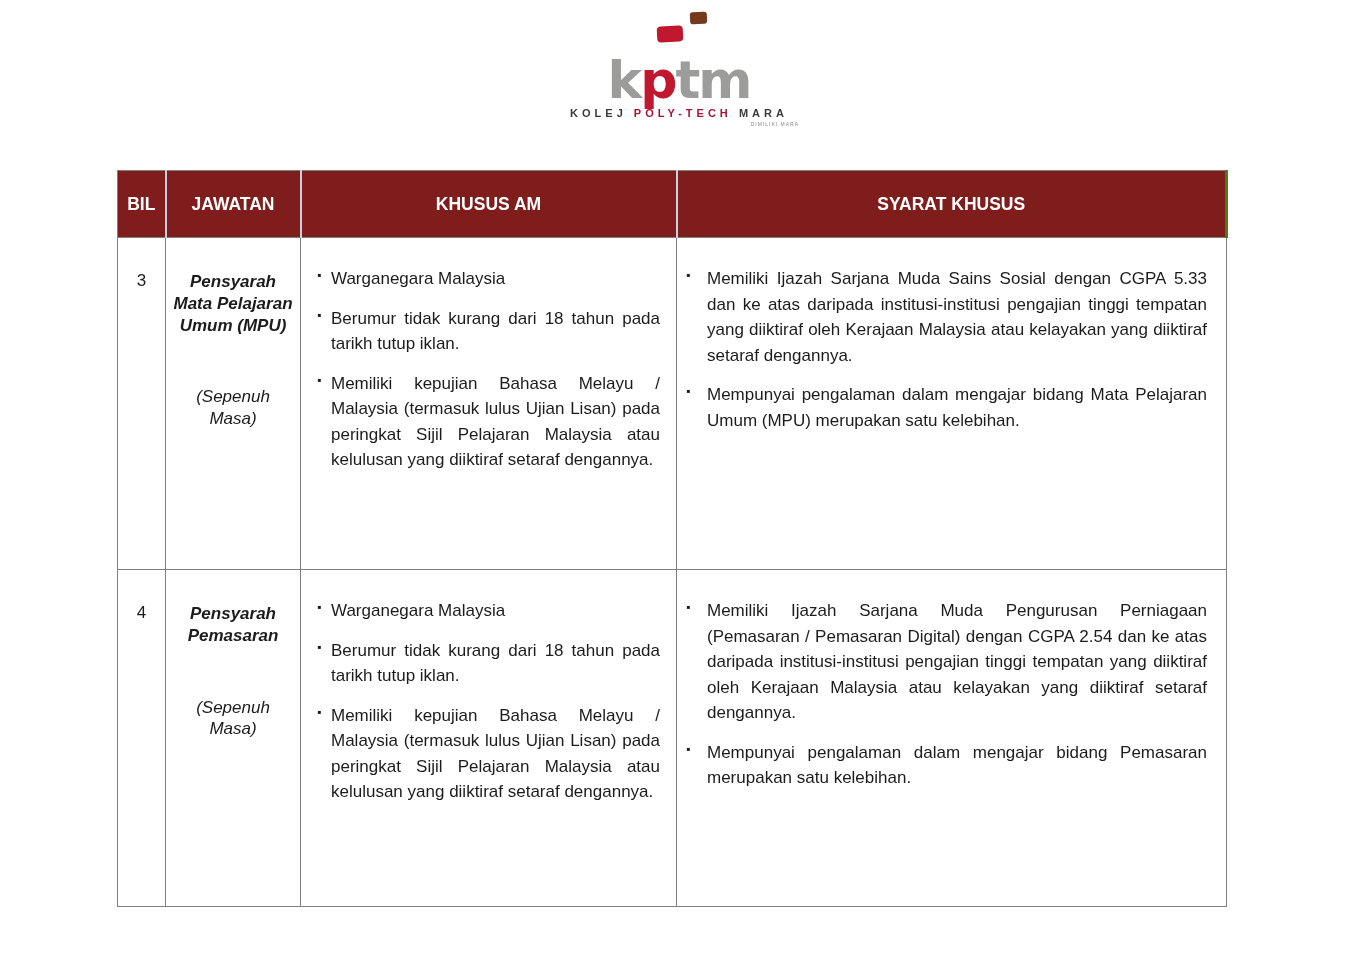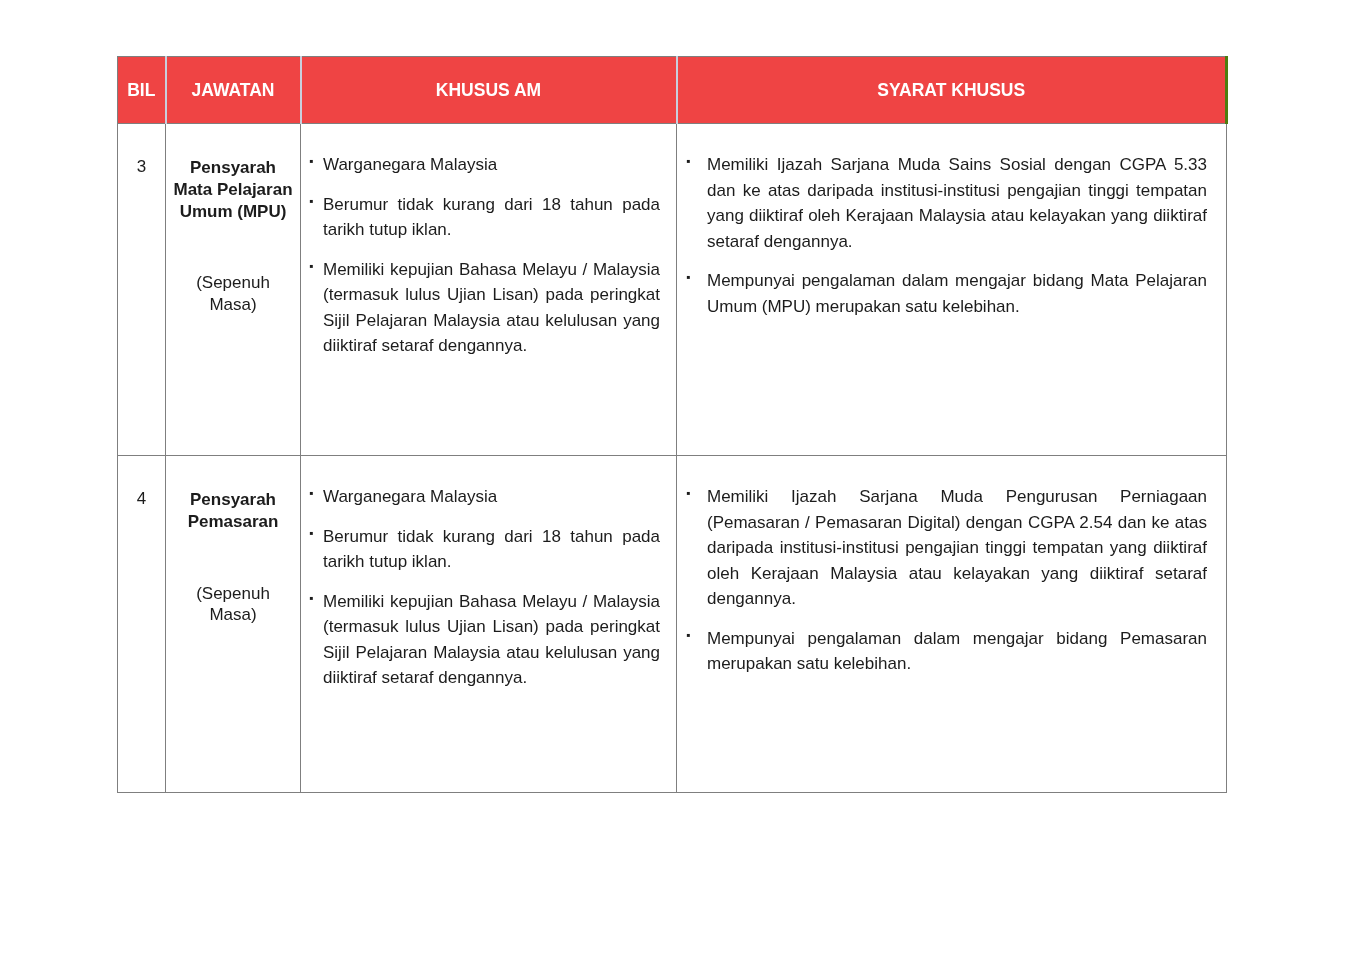--- a/index.html
+++ b/index.html
@@ -89,21 +89,21 @@
     border-collapse: collapse;
     table-layout: fixed;
     margin-left: 117px;
     margin-top: 56px;
     width: 1109px;
   }
   table.vacancy th, table.vacancy td {
     border: 1px solid #7f7f7f;
   }
   table.vacancy th {
-    background: #ef4444;
+    background: #7f1d1d;
     color: #ffffff;
     font-size: 17.5px;
     font-weight: bold;
     height: 64px;
     text-align: center;
     vertical-align: middle;
     border-left: 2px solid #c9cfdd;
     border-right: 2px solid #c9cfdd;
     border-top: 1px solid #7f7f7f;
     border-bottom: 1px solid #7f7f7f;
@@ -119,34 +119,35 @@
   tr.row-b td { height: 292px; }
 
   td.bil {
     text-align: center;
     padding-top: 33px;
     font-size: 17px;
   }
   td.jawatan {
     text-align: center;
     padding: 33px 6px 10px 6px;
+    font-style: italic;
   }
   .job-title {
     font-weight: bold;
     font-size: 17px;
     line-height: 1.28;
   }
   .job-note {
     margin-top: 50px;
     font-size: 17px;
     line-height: 1.28;
   }
 
   td.syarat {
-    padding: 28px 16px 16px 8px;
+    padding: 28px 16px 16px 16px;
   }
   ul.syarat-list {
     margin: 0;
     padding: 0;
     list-style: none;
   }
   ul.syarat-list li {
     position: relative;
     text-align: justify;
     line-height: 1.5;
@@ -161,20 +162,35 @@
     top: 0px;
     font-size: 12px;
   }
   td.khusus { padding-left: 9px; padding-right: 19px; }
 </style>
 </head>
 <body>
 
 <div class="page">
 
+  <header class="logo-wrap">
+    <div class="logo-mark">
+      <span class="sq sq-red"></span>
+      <span class="sq sq-brown"></span>
+      <div class="logo-letters">
+        <span class="l-gray">k</span><span class="l-red">p</span><span class="l-gray">tm</span>
+      </div>
+    </div>
+    <div class="logo-subtitle">
+      <span>KOLEJ</span>
+      <span class="crimson">POLY-TECH</span>
+      <span>MARA</span>
+    </div>
+    <div class="logo-fineprint">DIMILIKI MARA</div>
+  </header>
 
   <table class="vacancy">
     <colgroup>
       <col style="width:48px">
       <col style="width:135px">
       <col style="width:376px">
       <col style="width:550px">
     </colgroup>
     <thead>
       <tr>

